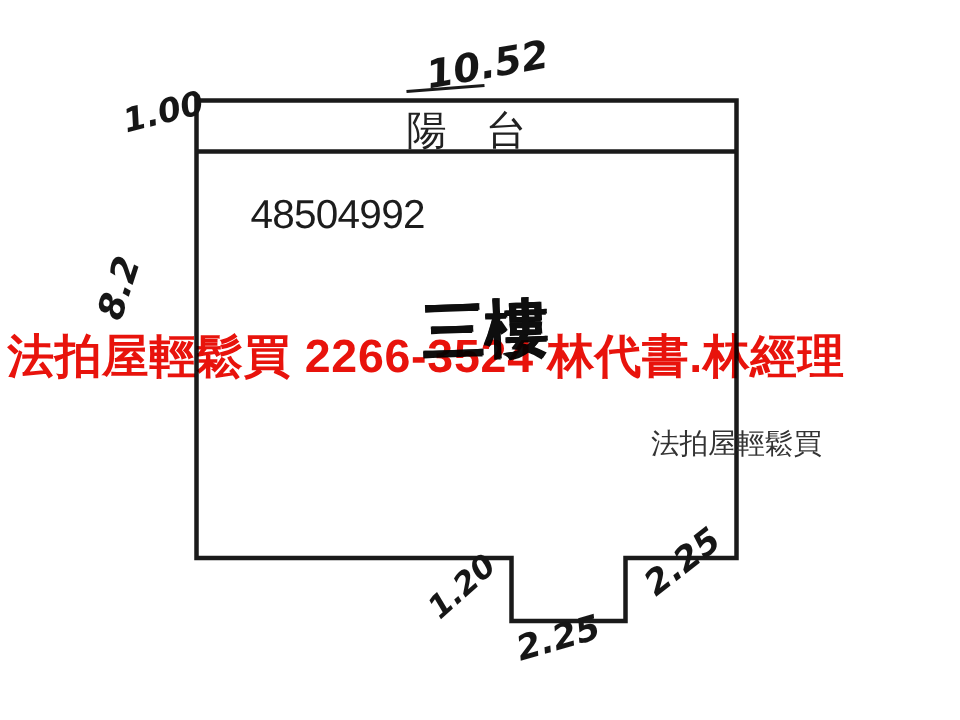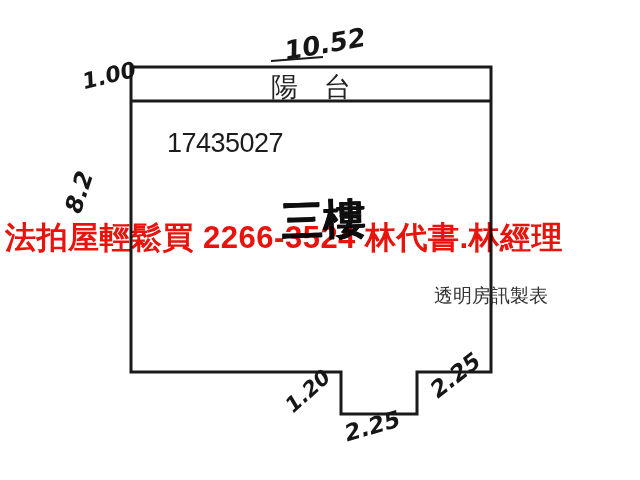--- a/index.html
+++ b/index.html
@@ -60,25 +60,25 @@
 <div class="canvas">
 
   <svg class="plan-svg" width="640" height="480" viewBox="0 0 640 480">
     <path d="M131,67 L491,67 L491,372 L417,372 L417,414 L341,414 L341,372 L131,372 Z" fill="none" stroke="#1a1a1a" stroke-width="3"></path>
     <line x1="131" y1="101" x2="491" y2="101" stroke="#1a1a1a" stroke-width="3"></line>
     <line x1="271" y1="61" x2="323" y2="57" stroke="#1a1a1a" stroke-width="2"></line>
   </svg>
 
   <div class="txt balcony">陽台</div>
 
-  <div class="txt print-num" style="left:167px;top:128px;">17435027</div>
+  <div class="txt print-num" style="left:167px;top:128px;">48504992</div>
 
   <div class="txt floor-label">三樓</div>
 
-  <div class="txt publisher">透明房訊製表</div>
+  <div class="txt publisher">法拍屋輕鬆買</div>
 
   <div class="txt hand dim-top">10.52</div>
   <div class="txt hand dim-balcony">1.00</div>
   <div class="txt hand dim-left">8.2</div>
   <div class="txt hand dim-notch-depth">1.20</div>
   <div class="txt hand dim-notch-width">2.25</div>
   <div class="txt hand dim-bottom-right">2.25</div>
 
   <div class="watermark">法拍屋輕鬆買  2266-3524  林代書.林經理</div>
 

